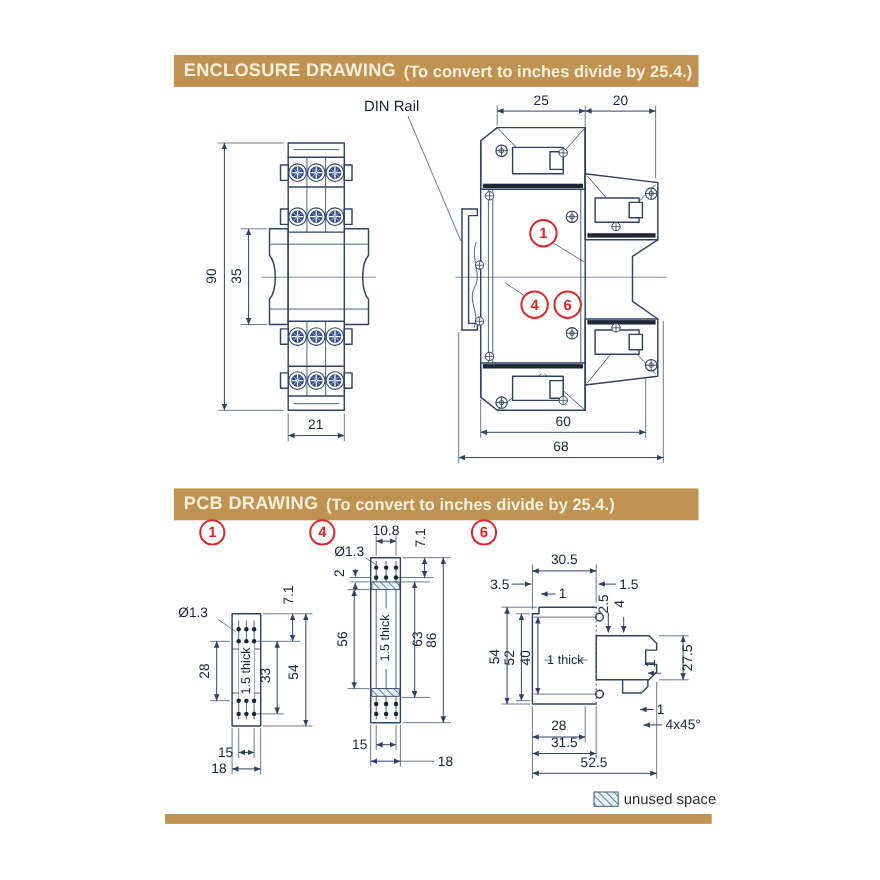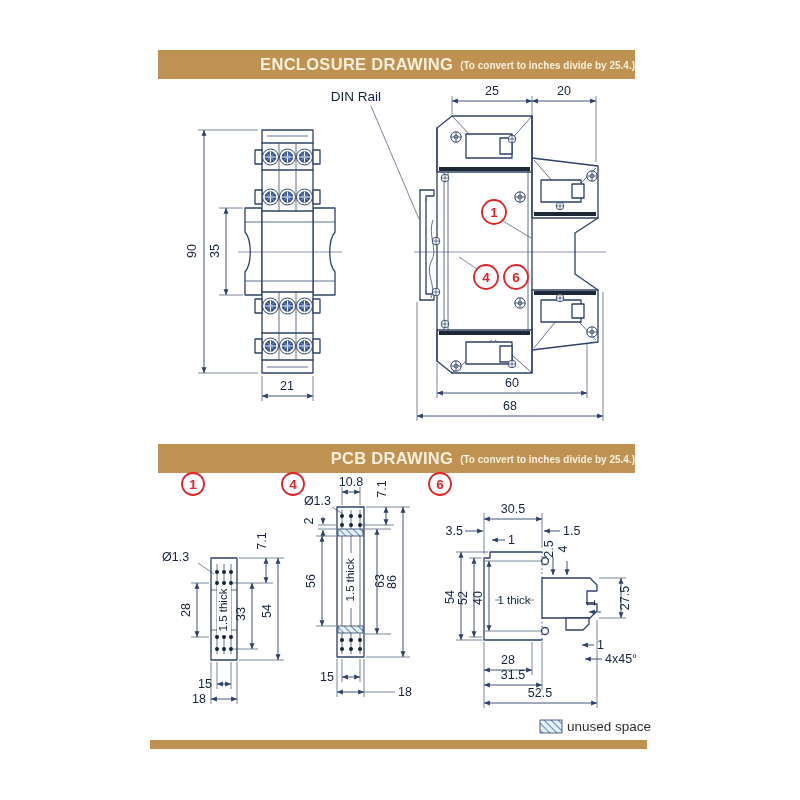--- a/index.html
+++ b/index.html
@@ -1,22 +1,22 @@
 <!DOCTYPE html>
 <html><head>
 <meta charset="utf-8">
 <style>
   html,body{margin:0;padding:0;background:#fff;}
   #page{position:relative;width:800px;height:800px;background:#fff;overflow:hidden;
         font-family:"Liberation Sans",sans-serif;}
   .bar{position:absolute;left:158px;width:477px;height:29px;background:#bf9251;
        color:#f8efdc;display:flex;align-items:center;gap:7px;padding-left:9px;
-       box-sizing:border-box;white-space:nowrap;justify-content:flex-end;}
+       box-sizing:border-box;white-space:nowrap;}
   .bt{font-weight:bold;font-size:16.5px;letter-spacing:.3px;}
-  .bs{font-weight:bold;font-size:10px;padding-top:2px;}
+  .bs{font-weight:bold;font-size:15px;padding-top:2px;}
   #footerbar{position:absolute;left:150px;top:740px;width:497px;height:9px;background:#bf9251;}
   svg{position:absolute;left:0;top:0;}
   svg text{font-family:"Liberation Sans",sans-serif;}
   .o{fill:#fff;stroke:#2e4168;stroke-width:1.3;stroke-linejoin:round;}
   .l{fill:none;stroke:#2e4168;stroke-width:1.3;stroke-linejoin:round;stroke-linecap:round;}
   .t{fill:none;stroke:#2e4168;stroke-width:.75;}
   .d{fill:none;stroke:#2e4168;stroke-width:.9;}
   .x{fill:none;stroke:#2e4168;stroke-width:.65;}
   .cl{fill:none;stroke:#2e4168;stroke-width:.55;}
   .dt{font-size:12.5px;fill:#15233f;}

